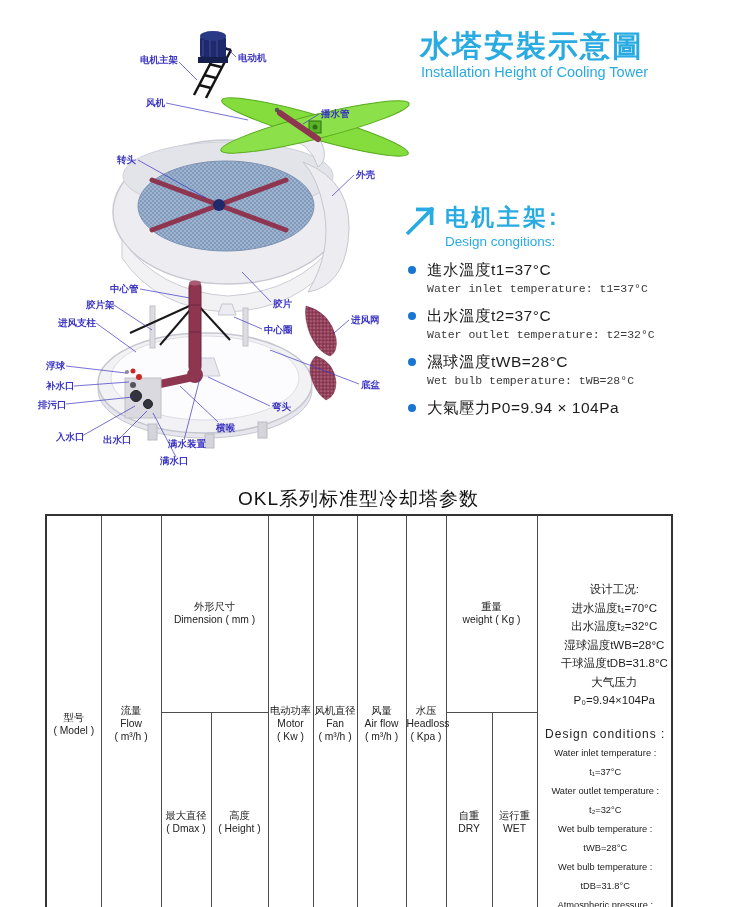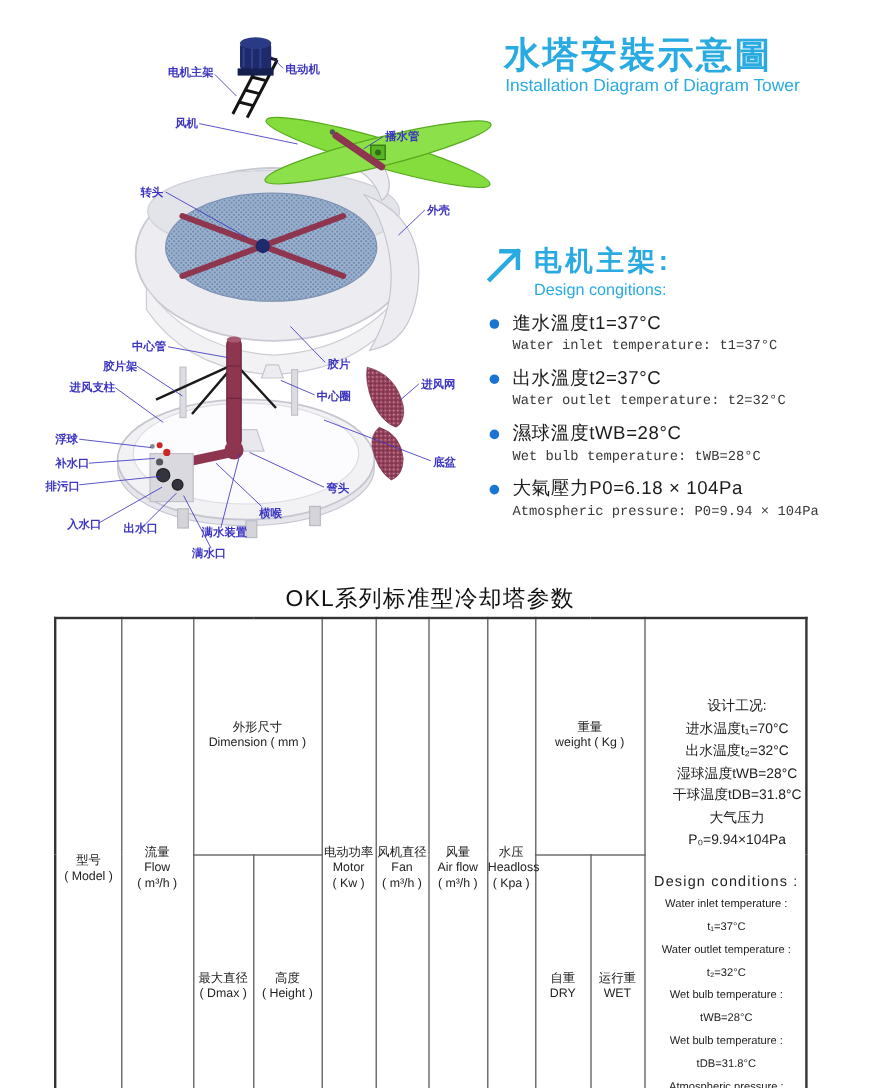--- a/index.html
+++ b/index.html
@@ -195,21 +195,21 @@
   <text class="dlabel" x="38" y="408">排污口</text>
   <text class="dlabel" x="272" y="410">弯头</text>
   <text class="dlabel" x="216" y="431">横喉</text>
   <text class="dlabel" x="56" y="440">入水口</text>
   <text class="dlabel" x="103" y="443">出水口</text>
   <text class="dlabel" x="168" y="447">满水装置</text>
   <text class="dlabel" x="160" y="464">满水口</text>
 </svg>
 
 <div class="brand-title">水塔安裝示意圖</div>
-<div class="brand-sub">Installation Diagram of Diagram Tower</div>
+<div class="brand-sub">Installation Height of Cooling Tower</div>
 
 <div class="design-panel">
   <div class="design-head">
     <svg class="arrow-box" viewBox="0 0 34 34">
       <g stroke="#29abe2" stroke-width="3.5" fill="none" stroke-linecap="square">
         <line x1="5" y1="29" x2="27" y2="7"></line>
         <line x1="27" y1="7" x2="14" y2="7"></line>
         <line x1="27" y1="7" x2="27" y2="20"></line>
       </g>
     </svg>
@@ -229,22 +229,21 @@
       <div class="zh">出水溫度t2=37°C</div>
       <div class="en">Water outlet temperature:  t2=32°C</div>
     </div>
     <div class="design-item">
       <span class="bullet-dot"></span>
       <div class="zh">濕球溫度tWB=28°C</div>
       <div class="en">Wet bulb temperature:  tWB=28°C</div>
     </div>
     <div class="design-item">
       <span class="bullet-dot"></span>
-      <div class="zh">大氣壓力P0=6.18 × 104Pa</div>
-      <div class="en">Atmospheric pressure:  P0=9.94 × 104Pa</div>
+      <div class="zh">大氣壓力P0=9.94 × 104Pa</div>
     </div>
   </div>
 </div>
 
 <div class="params-title">OKL系列标准型冷却塔参数</div>
 
 <table class="params">
   <colgroup>
     <col style="width:55px">
       <col style="width:60px">

